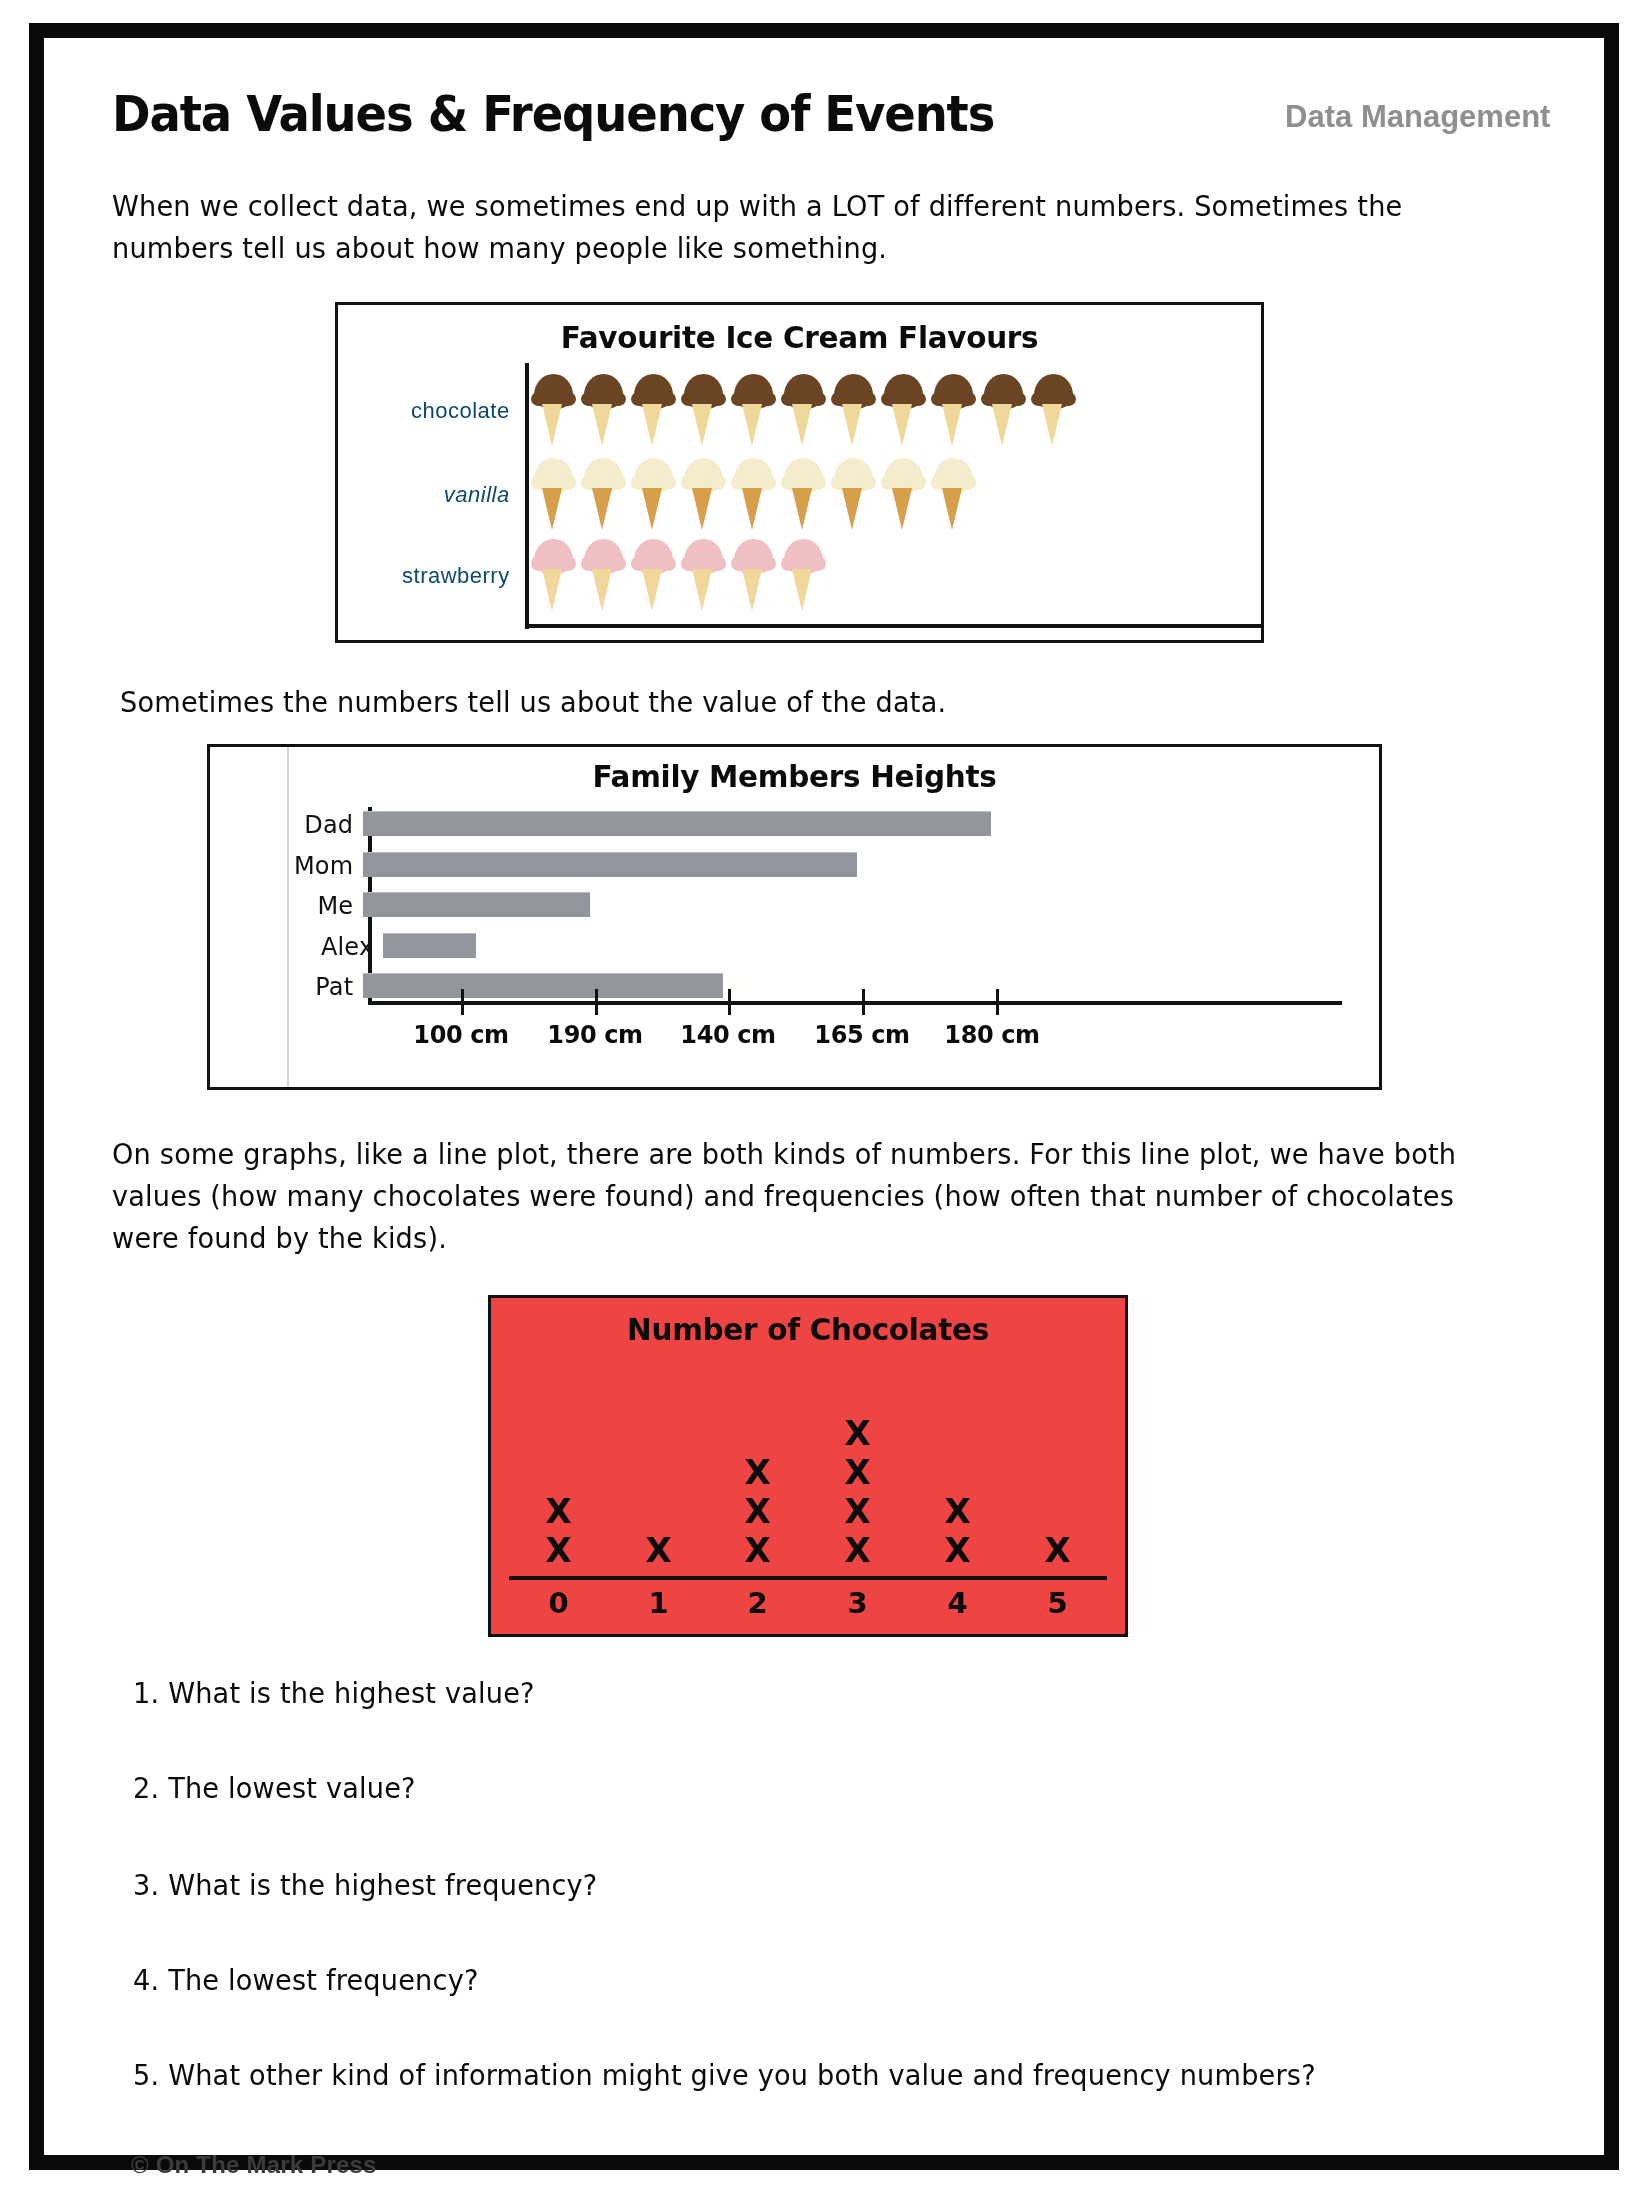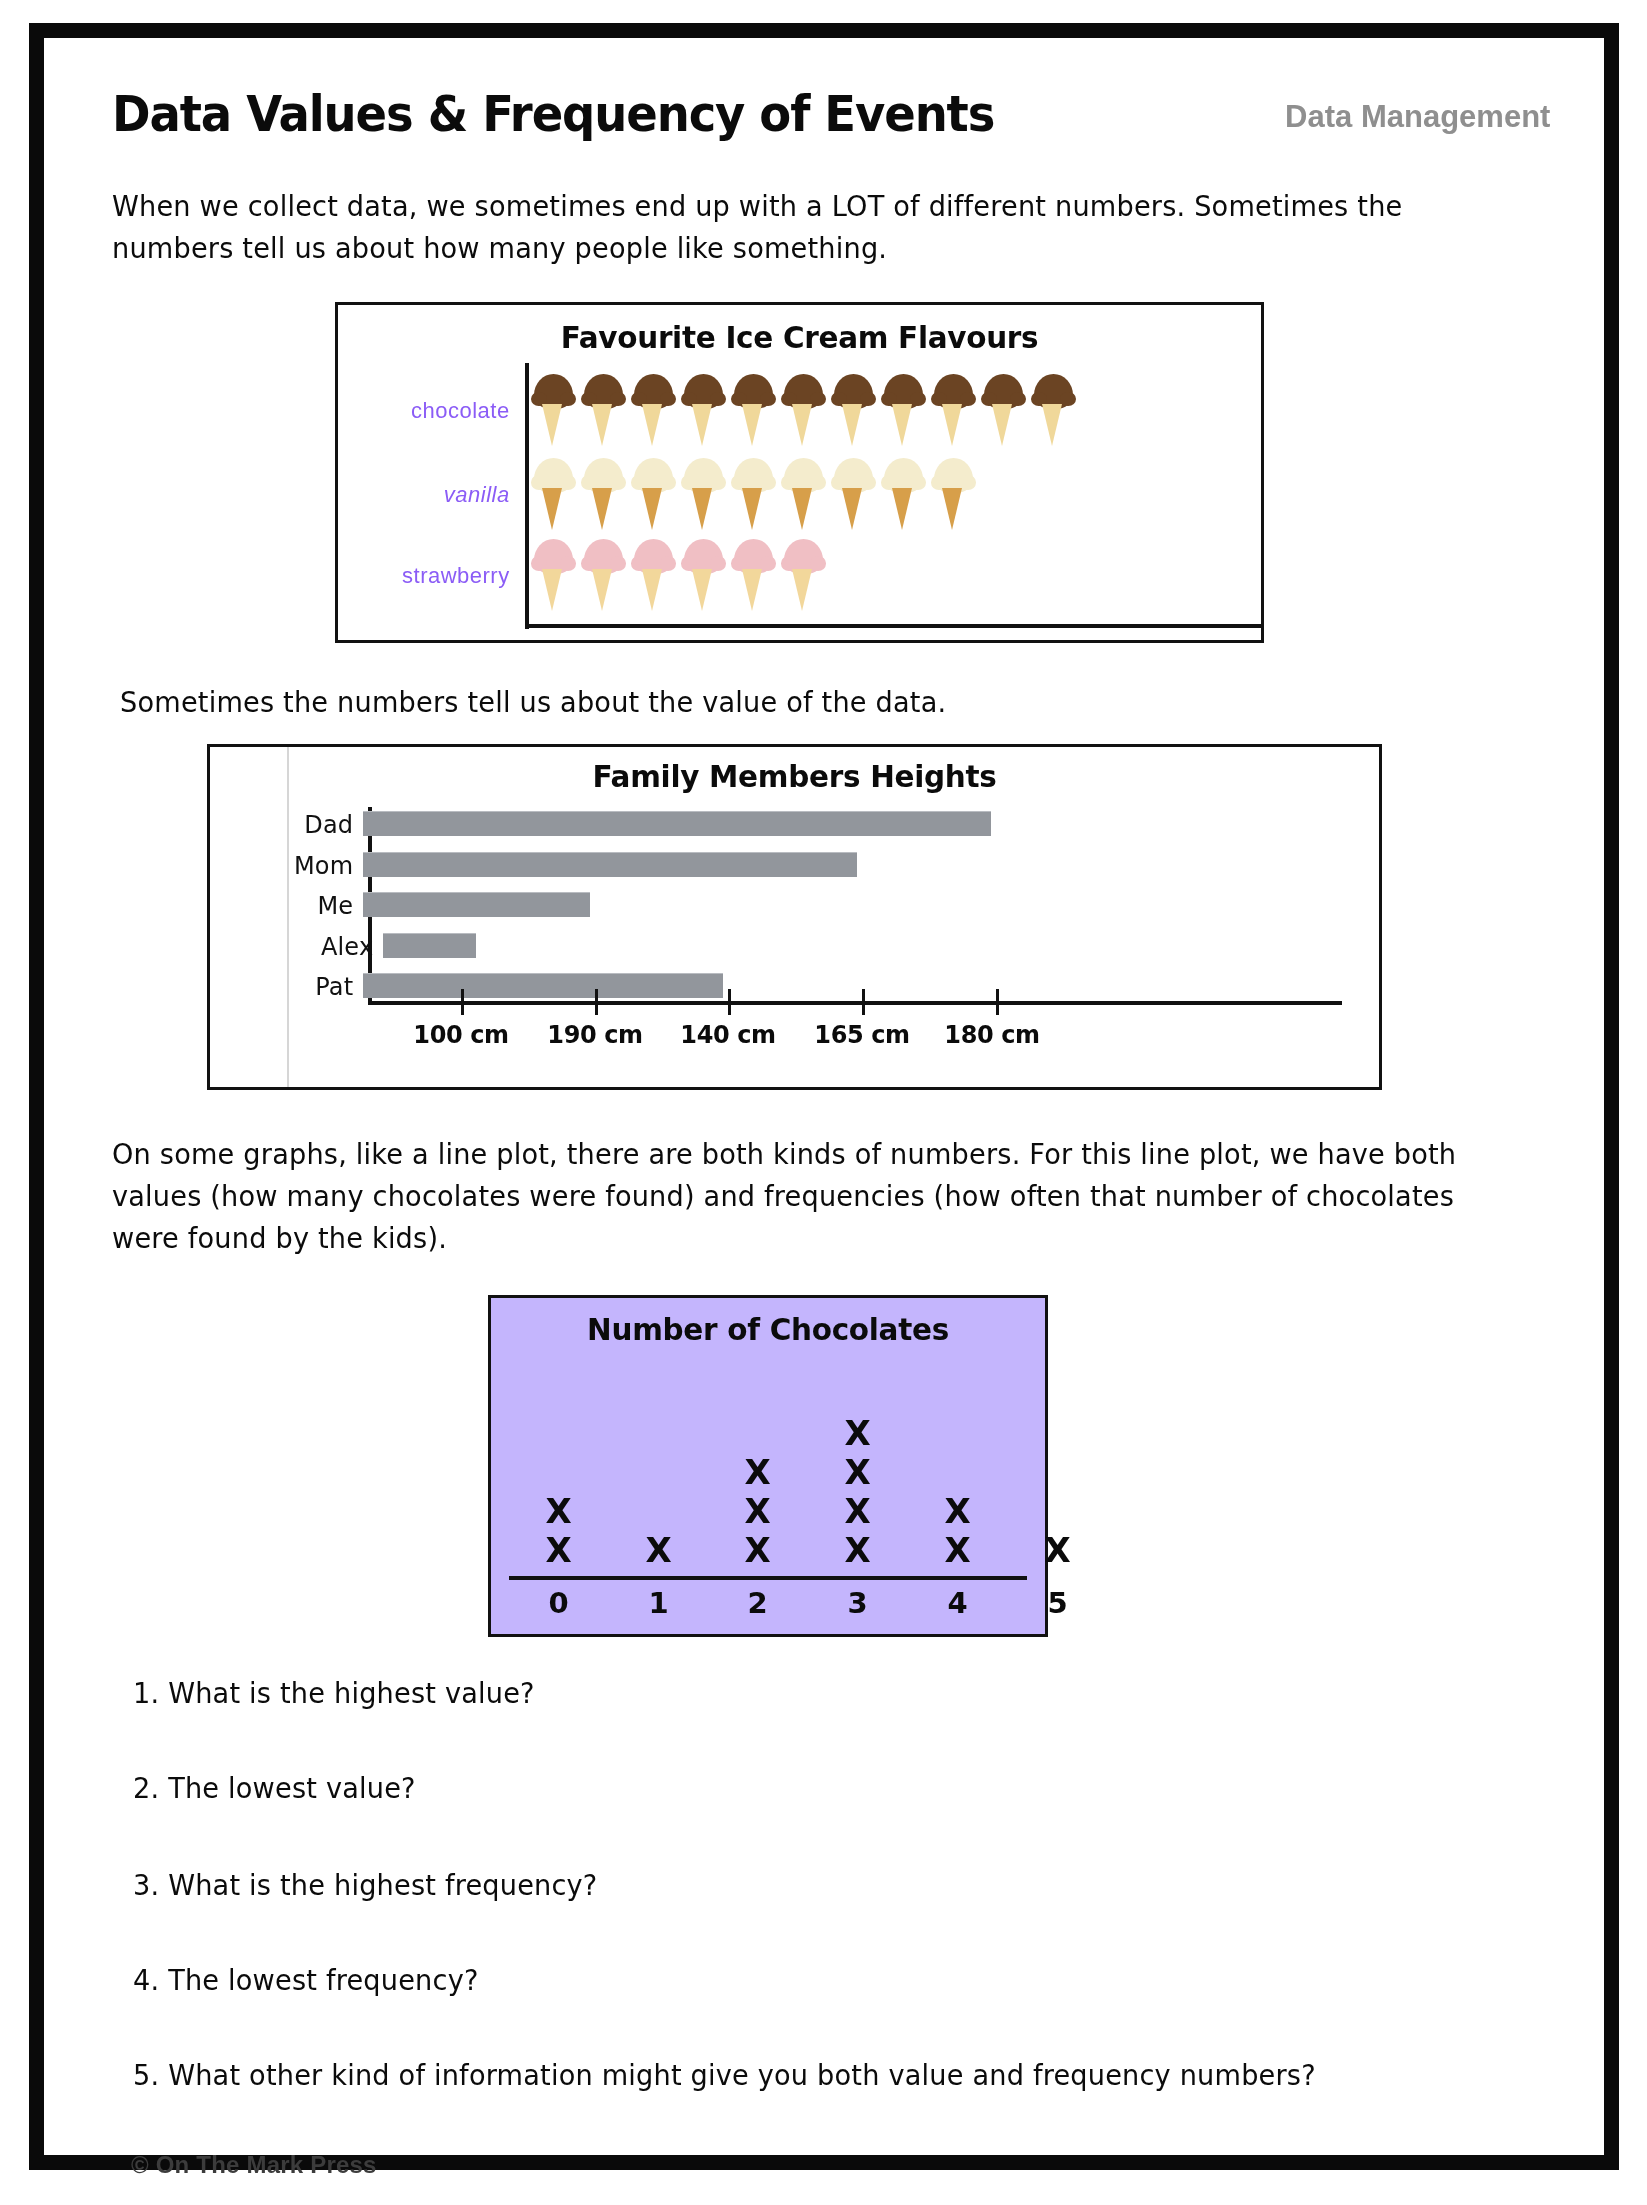--- a/index.html
+++ b/index.html
@@ -137,21 +137,21 @@
   .picto-row.r0 { top: 6.4px; }
   .picto-row.r1 { top: 90px; font-style: italic; }
   .picto-row.r2 { top: 171px; }
   .picto-label {
     width: 183px;
     text-align: right;
     padding-right: 11.3px;
     box-sizing: border-box;
     font-family: "Liberation Sans", sans-serif;
     font-size: 22px;
-    color: #8b5cf6;
+    color: #0c4a6e;
     letter-spacing: 0.5px;
   }
   .picto-icons {
     flex: 1;
     display: flex;
     align-items: flex-end;
     padding-left: 11.3px;
     box-sizing: border-box;
   }
   .cone {
@@ -315,25 +315,25 @@
     color: #0b0b0b;
     white-space: nowrap;
     letter-spacing: -0.4px;
   }
 
   
   .lineplot-box {
     position: absolute;
     left: 444px;
     top: 1257px;
-    width: 560px;
+    width: 640px;
     height: 342px;
     border: 3.2px solid #111;
     box-sizing: border-box;
-    background: #c4b5fd;
+    background: #ef4444;
   }
   .lp-title {
     position: absolute;
     left: 0; right: 0;
     top: 13px;
     text-align: center;
     font-family: "DejaVu Sans", sans-serif;
     font-weight: bold;
     font-size: 31px;
     color: #0b0b0b;

